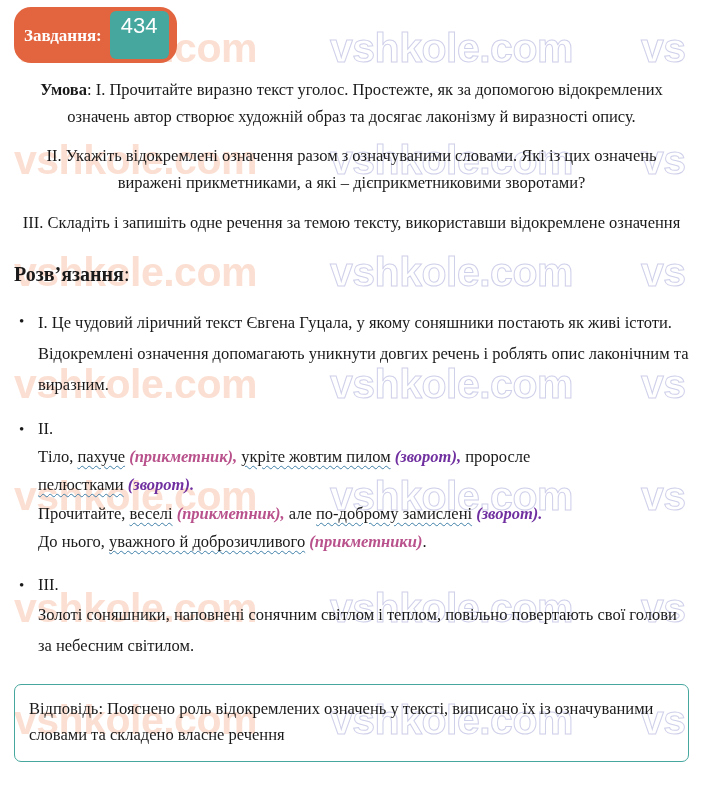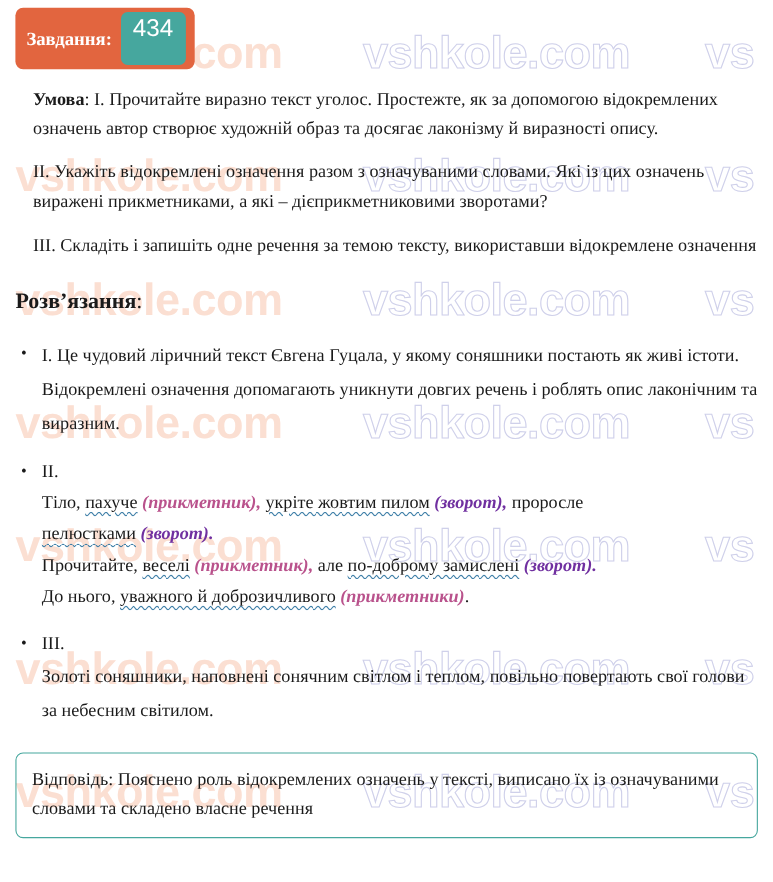--- a/index.html
+++ b/index.html
@@ -73,21 +73,21 @@
 
   
   .badge-wrap {
     padding-top: 7px;
     margin-bottom: 14px;
   }
   .task-badge {
     display: inline-flex;
     align-items: center;
     background: #e2653f;
-    border-radius: 7px;
+    border-radius: 17px;
     padding: 4px 8px 4px 10px;
     line-height: 1;
   }
   .task-badge .badge-label {
     font-family: "Liberation Serif", "DejaVu Serif", serif;
     font-size: 17px;
     font-weight: 700;
     color: #ffffff;
     margin-right: 8px;
   }
@@ -97,24 +97,24 @@
     color: #ffffff;
     border-radius: 6px;
     font-family: "Liberation Sans", "DejaVu Sans", sans-serif;
     font-size: 22px;
     font-weight: 400;
     padding: 4px 11px 22px 11px;
   }
 
   
   p.para {
-    margin: 0 0 13px 16px;
+    margin: 0 0 13px 0;
     font-size: 16.5px;
     line-height: 1.62;
-    text-align: left;
+    text-align: center;
   }
   .lbl-bold {
     font-weight: 700;
   }
   .section-gap {
     margin-top: 20px;
   }
 
   h2.solution-head {
     margin: 22px 0 18px 0;

